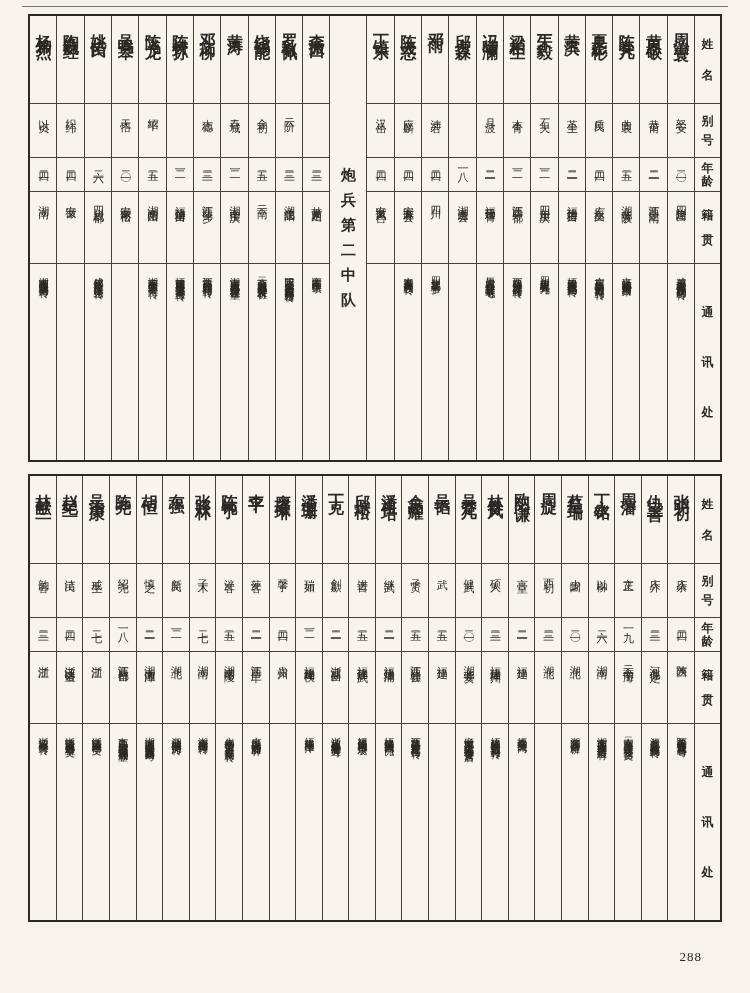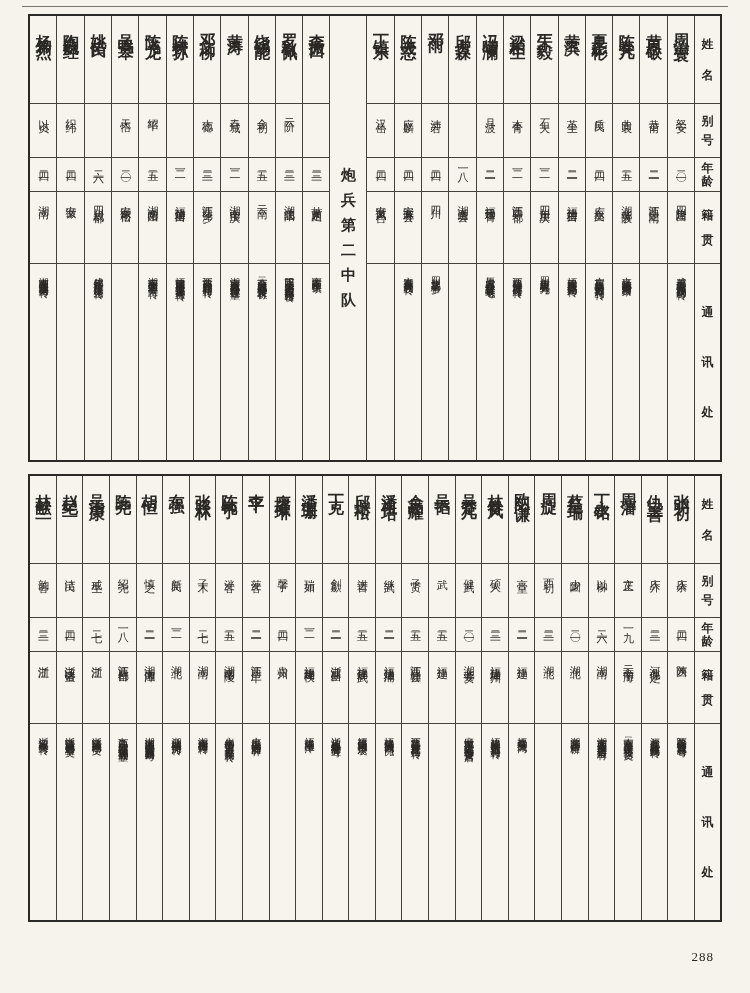--- a/index.html
+++ b/index.html
@@ -48,21 +48,21 @@
 
   
   .unit-col .cell {
     flex:1 1 auto; height:auto; border-bottom:none;
     flex-direction:column; align-items:center; justify-content:center; gap:10px;
     font-size:15px; font-weight:700;
   }
   .unit-col .cell span { display:block; line-height:1; }
 
   .page-number {
-    position:absolute; right:36px; bottom:28px;
+    position:absolute; right:48px; bottom:28px;
     font-size:13px; letter-spacing:1px; color:#2a2824;
   }
 </style>
 </head>
 <body>
 
 <div class="page">
   <div class="top-rule"></div>
   <div class="content">
     <div class="roster">

